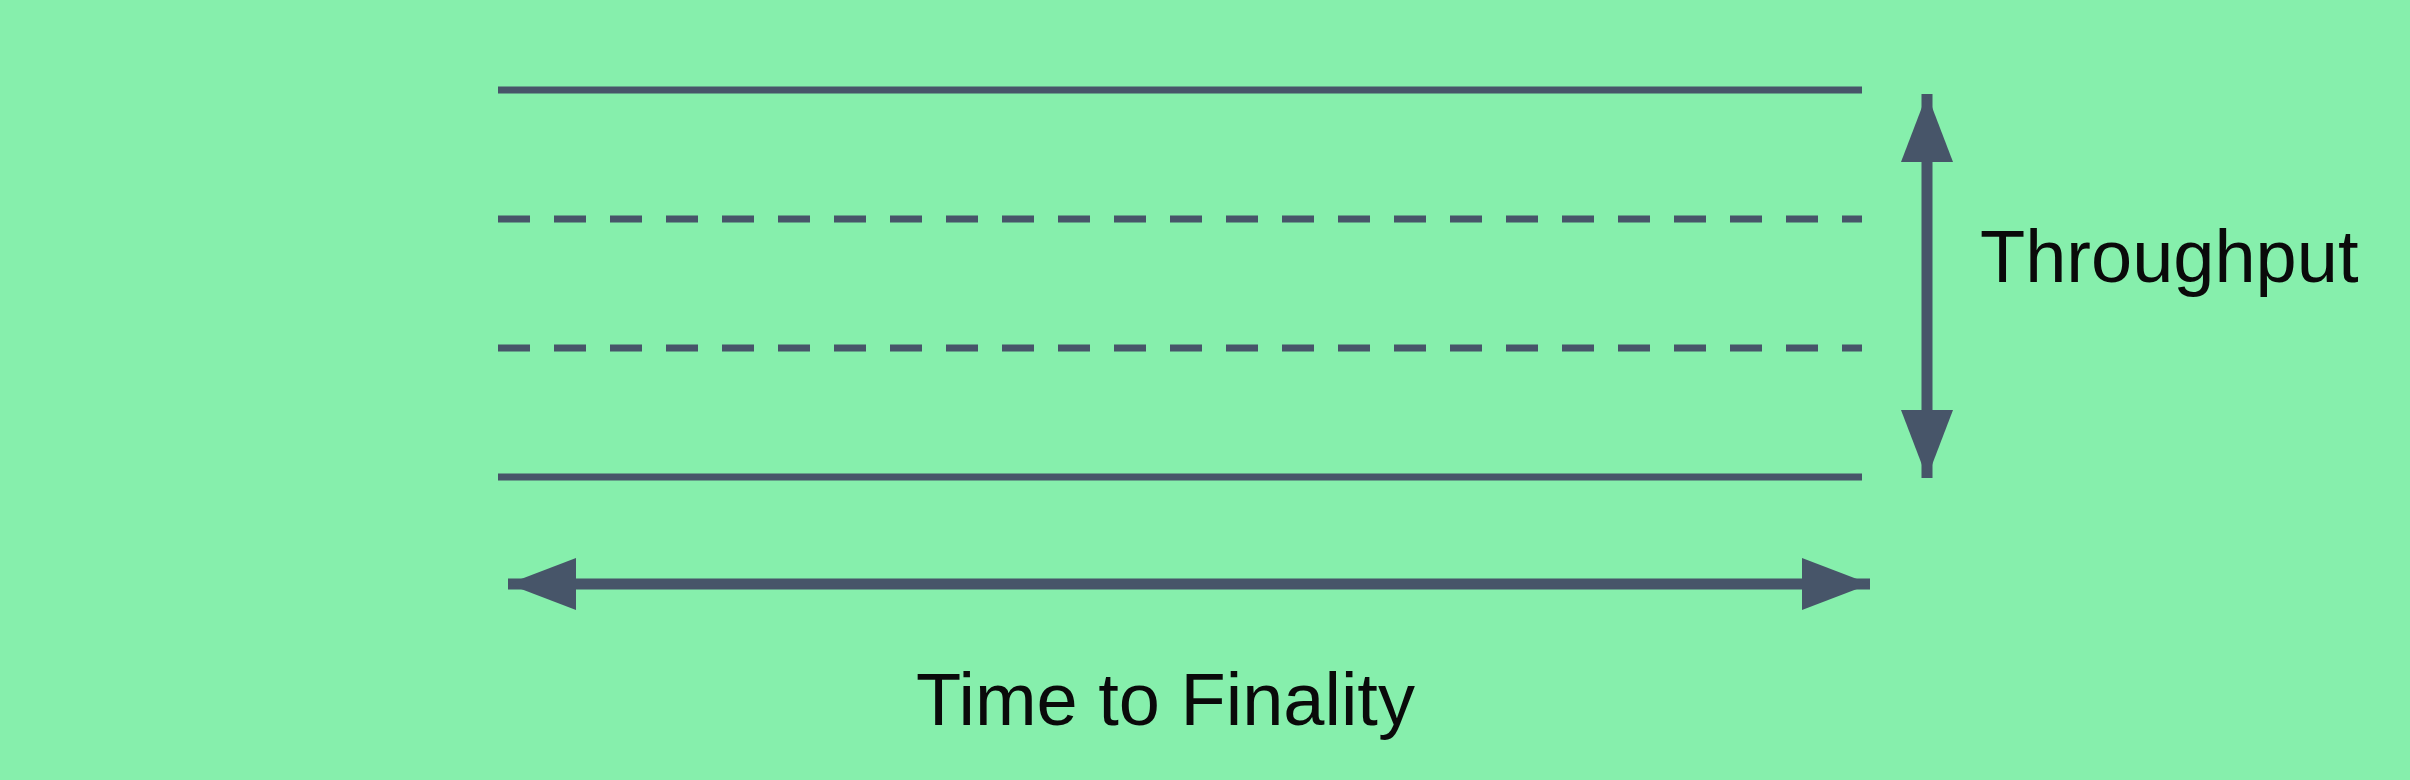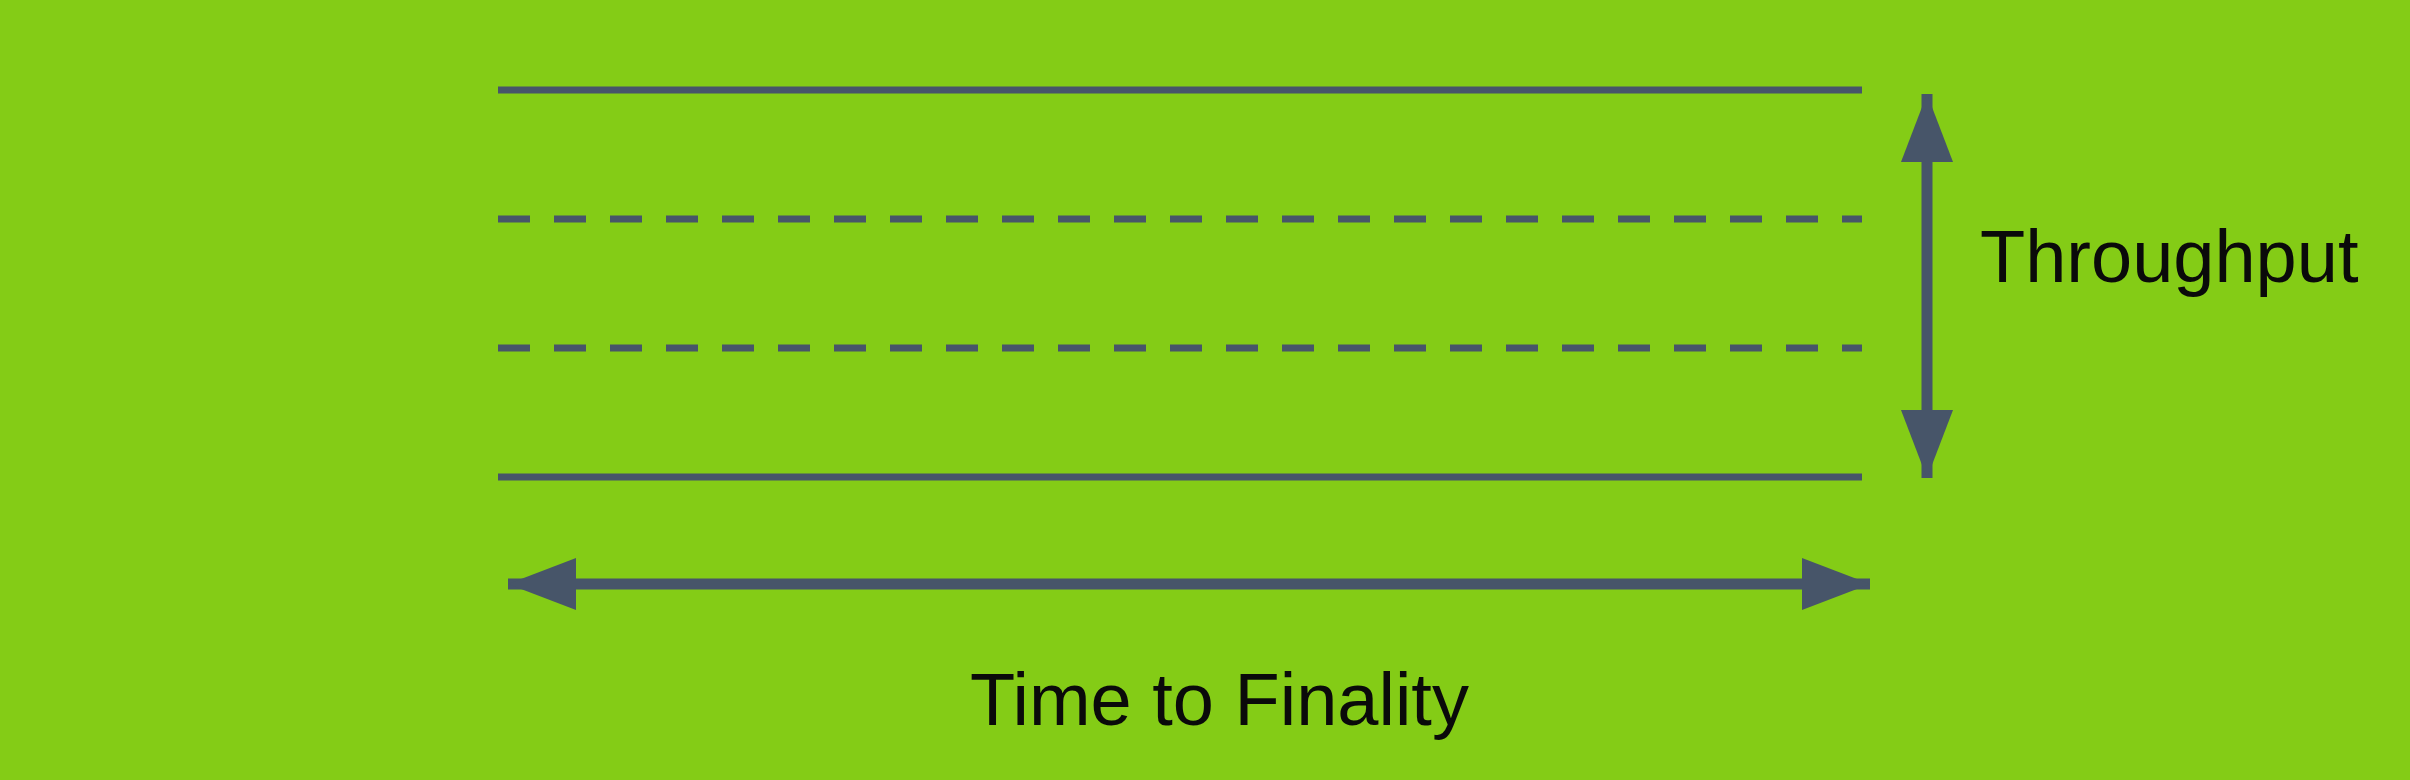--- a/index.html
+++ b/index.html
@@ -36,28 +36,28 @@
     font-weight: 400;
     line-height: 1;
     white-space: nowrap;
     letter-spacing: 0px;
   }
   #throughput-label {
     left: 1980px;
     top: 220px;
   }
   #time-to-finality-label {
-    left: 970px;
+    left: 916px;
     top: 663px;
   }
 </style>
 </head>
 <body>
 
-<div id="diagram-root" style="background: #84cc16;">
+<div id="diagram-root" style="background: #86efac;">
 
   <svg id="diagram-svg" viewBox="0 0 2410 780" xmlns="http://www.w3.org/2000/svg">
 
     <line x1="498" y1="90" x2="1862" y2="90" stroke="#475569" stroke-width="7"></line>
 
     <line x1="498" y1="219" x2="1862" y2="219" stroke="#475569" stroke-width="7" stroke-dasharray="32 24"></line>
 
     <line x1="498" y1="348" x2="1862" y2="348" stroke="#475569" stroke-width="7" stroke-dasharray="32 24"></line>
 
     <line x1="498" y1="477" x2="1862" y2="477" stroke="#475569" stroke-width="7"></line>

